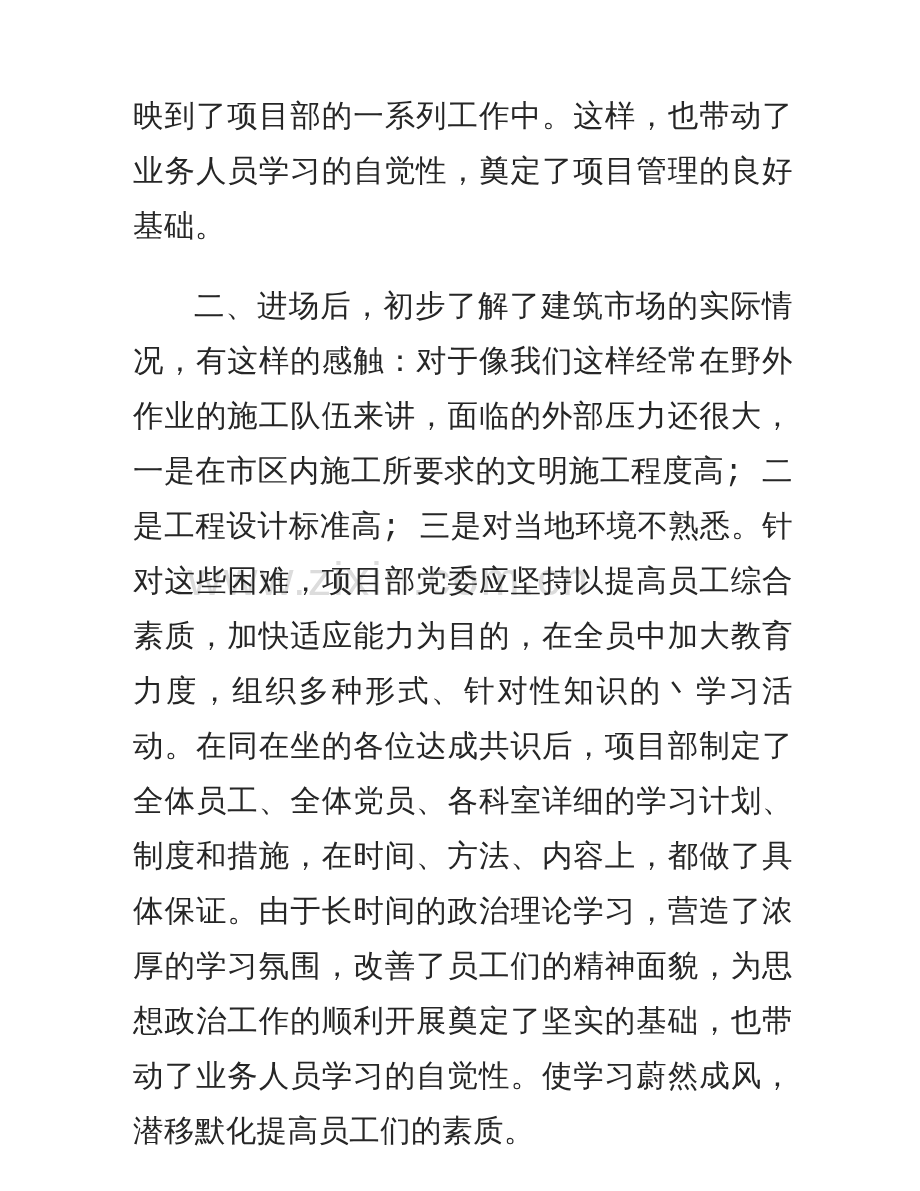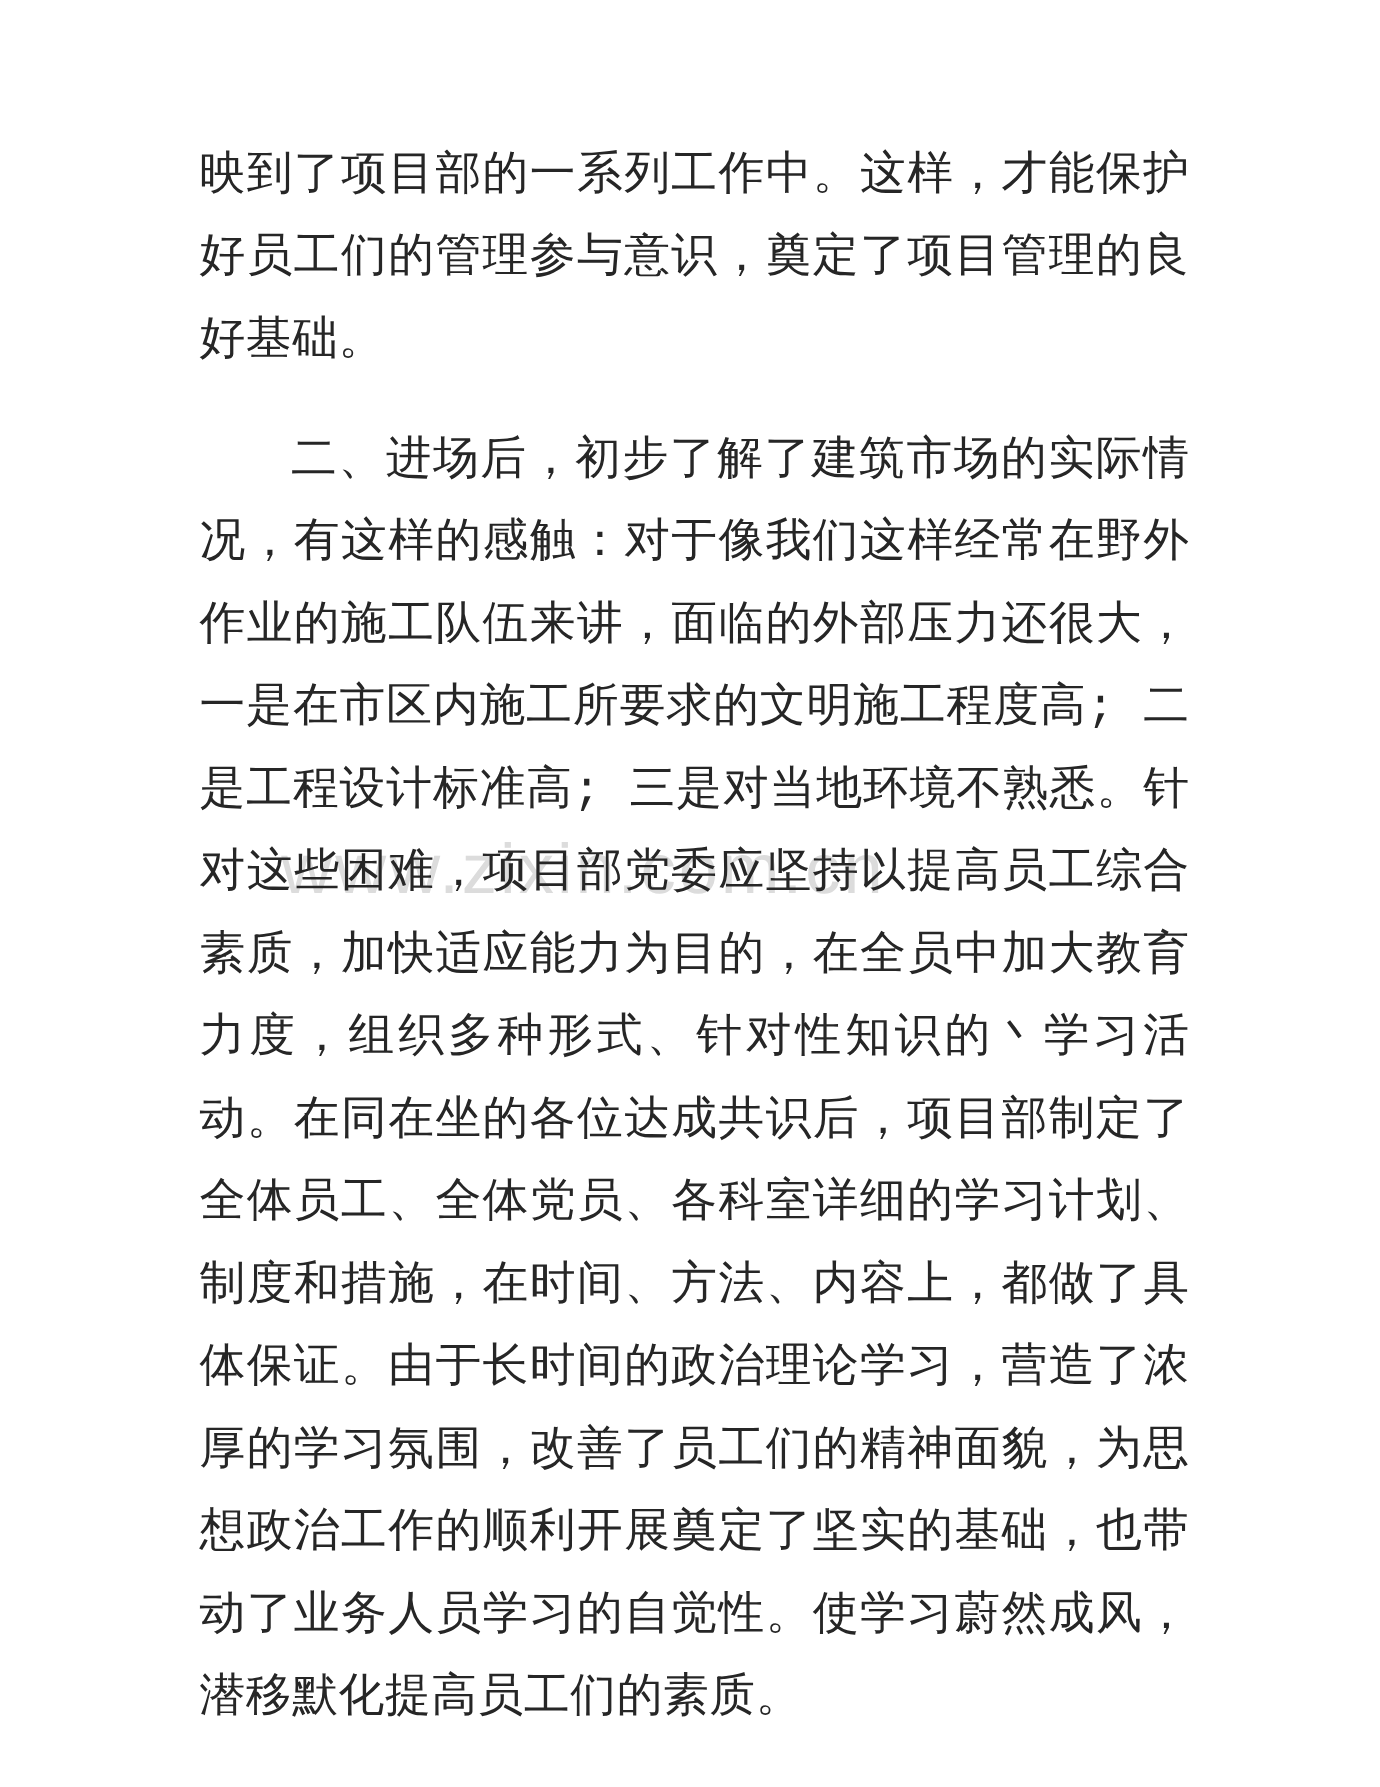--- a/index.html
+++ b/index.html
@@ -72,20 +72,20 @@
 </style>
 </head>
 <body>
 
 <div id="page">
 
   <div id="watermark">www.zixin.com.cn</div>
 
   <div id="text-body">
 
-    <p class="para">映到了项目部的一系列工作中。这样，才能保护好员工们的管理参与意识，奠定了项目管理的良好基础。</p>
+    <p class="para">映到了项目部的一系列工作中。这样，也带动了业务人员学习的自觉性，奠定了项目管理的良好基础。</p>
 
     <p class="para indent gap-1">二、进场后，初步了解了建筑市场的实际情况，有这样的感触：对于像我们这样经常在野外作业的施工队伍来讲，面临的外部压力还很大，一是在市区内施工所要求的文明施工程度高; 二是工程设计标准高; 三是对当地环境不熟悉。针对这些困难，项目部党委应坚持以提高员工综合素质，加快适应能力为目的，在全员中加大教育力度，组织多种形式、针对性知识的丶学习活动。在同在坐的各位达成共识后，项目部制定了全体员工、全体党员、各科室详细的学习计划、制度和措施，在时间、方法、内容上，都做了具体保证。由于长时间的政治理论学习，营造了浓厚的学习氛围，改善了员工们的精神面貌，为思想政治工作的顺利开展奠定了坚实的基础，也带动了业务人员学习的自觉性。使学习蔚然成风，潜移默化提高员工们的素质。</p>
 
     <p class="para indent gap-2">三、在后勤管理上，项目部做出一些新尝试:</p>
 
   </div>
 </div>
 
 </body></html>

